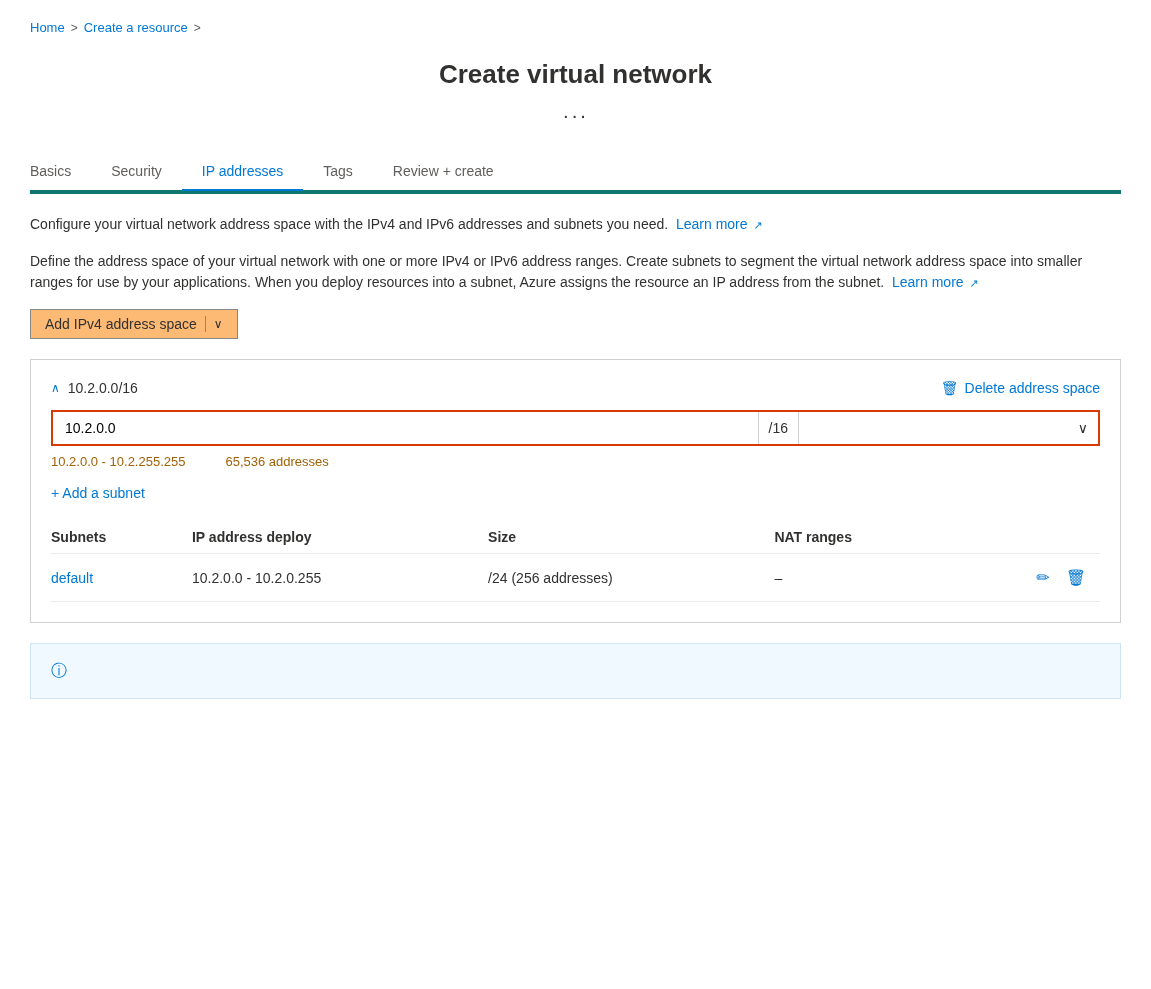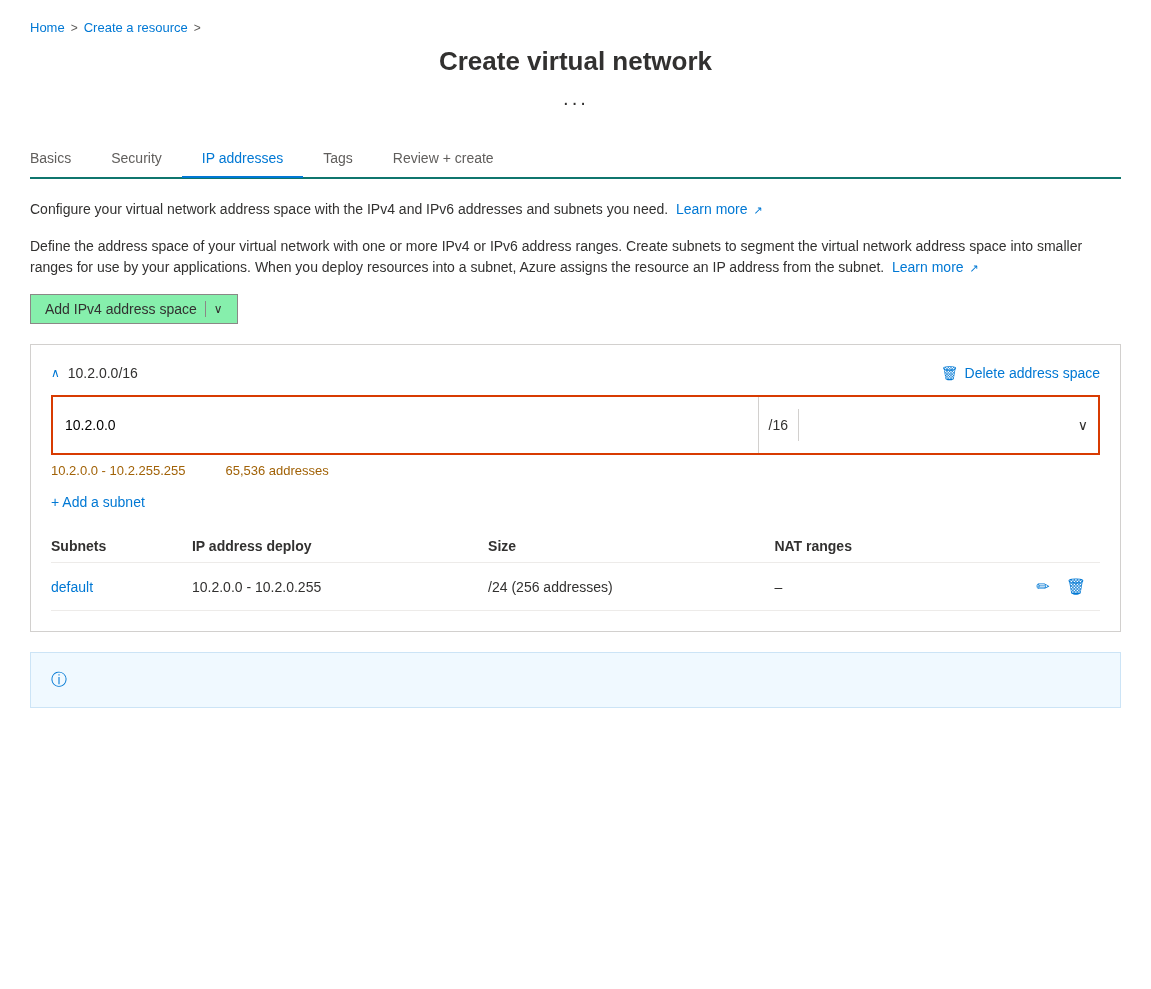--- a/index.html
+++ b/index.html
@@ -10,21 +10,21 @@
       color: #323130;
       padding: 20px 30px;
       max-width: 1151px;
     }
     .breadcrumb {
       display: flex;
       align-items: center;
       gap: 6px;
       font-size: 13px;
       color: #0078d4;
-      margin-bottom: 11px;
+      margin-bottom: 24px;
     }
     .breadcrumb span {
       color: #605e5c;
       font-size: 12px;
     }
     .breadcrumb a {
       color: #0078d4;
       text-decoration: none;
       cursor: pointer;
     }
@@ -45,21 +45,21 @@
       border: none;
       font-size: 20px;
       cursor: pointer;
       color: #323130;
       letter-spacing: 2px;
       padding: 2px 6px;
     }
     .tabs {
       display: flex;
       gap: 0;
-      border-bottom: 2px solid #0f766e;
+      border-bottom: 4px solid #0f766e;
       margin-bottom: 20px;
     }
     .tab {
       padding: 10px 20px;
       cursor: pointer;
       font-size: 14px;
       color: #605e5c;
       border-bottom: 2px solid transparent;
       margin-bottom: -1px;
       background: none;
@@ -87,21 +87,21 @@
     }
     .learn-more-icon {
       font-size: 11px;
       margin-left: 2px;
     }
     .add-btn {
       display: inline-flex;
       align-items: center;
       gap: 8px;
       border: 1px solid #8a8886;
-      background: #86efac;
+      background: #fdba74;
       padding: 6px 14px;
       cursor: pointer;
       font-size: 14px;
       color: #323130;
       margin-bottom: 20px;
     }
     .add-btn .divider {
       width: 1px;
       height: 16px;
       background: #8a8886;
@@ -148,21 +148,21 @@
     }
     .ip-input {
       flex: 1;
       border: none;
       outline: none;
       padding: 8px 12px;
       font-size: 14px;
       font-family: inherit;
     }
     .cidr-prefix {
-      padding: 20px 10px;
+      padding: 8px 10px;
       font-size: 14px;
       color: #323130;
       background: #fff;
       border-left: 1px solid #d2d0ce;
     }
     .cidr-dropdown {
       display: flex;
       align-items: center;
       border: none;
       border-left: 1px solid #d2d0ce;

